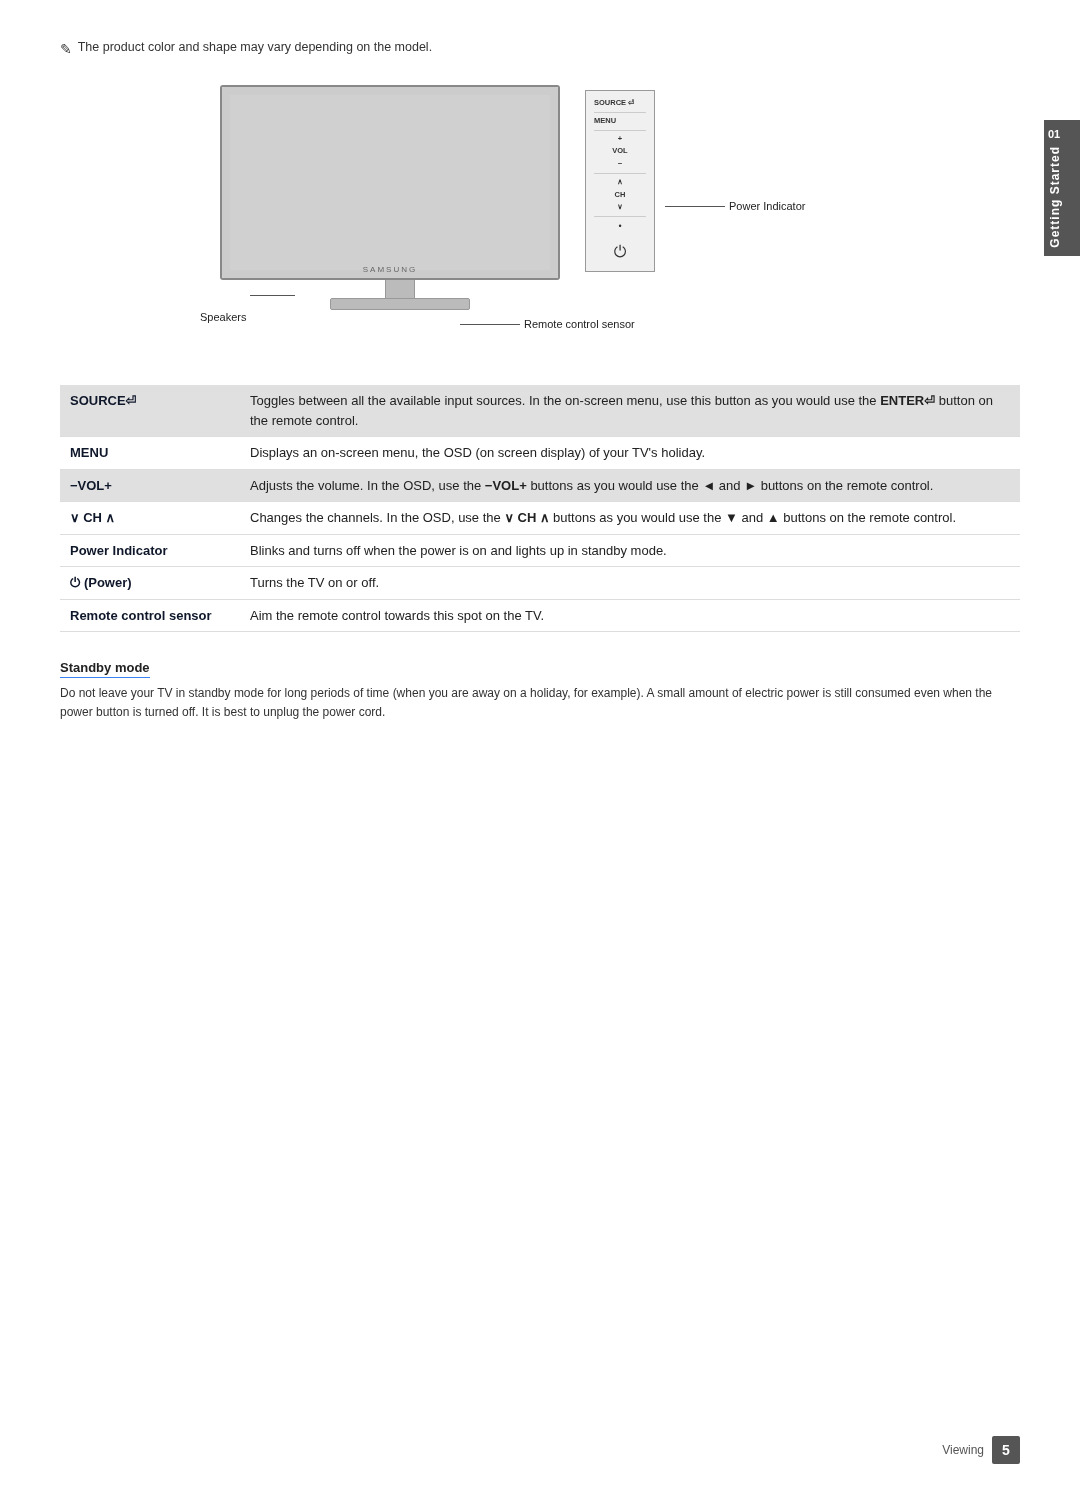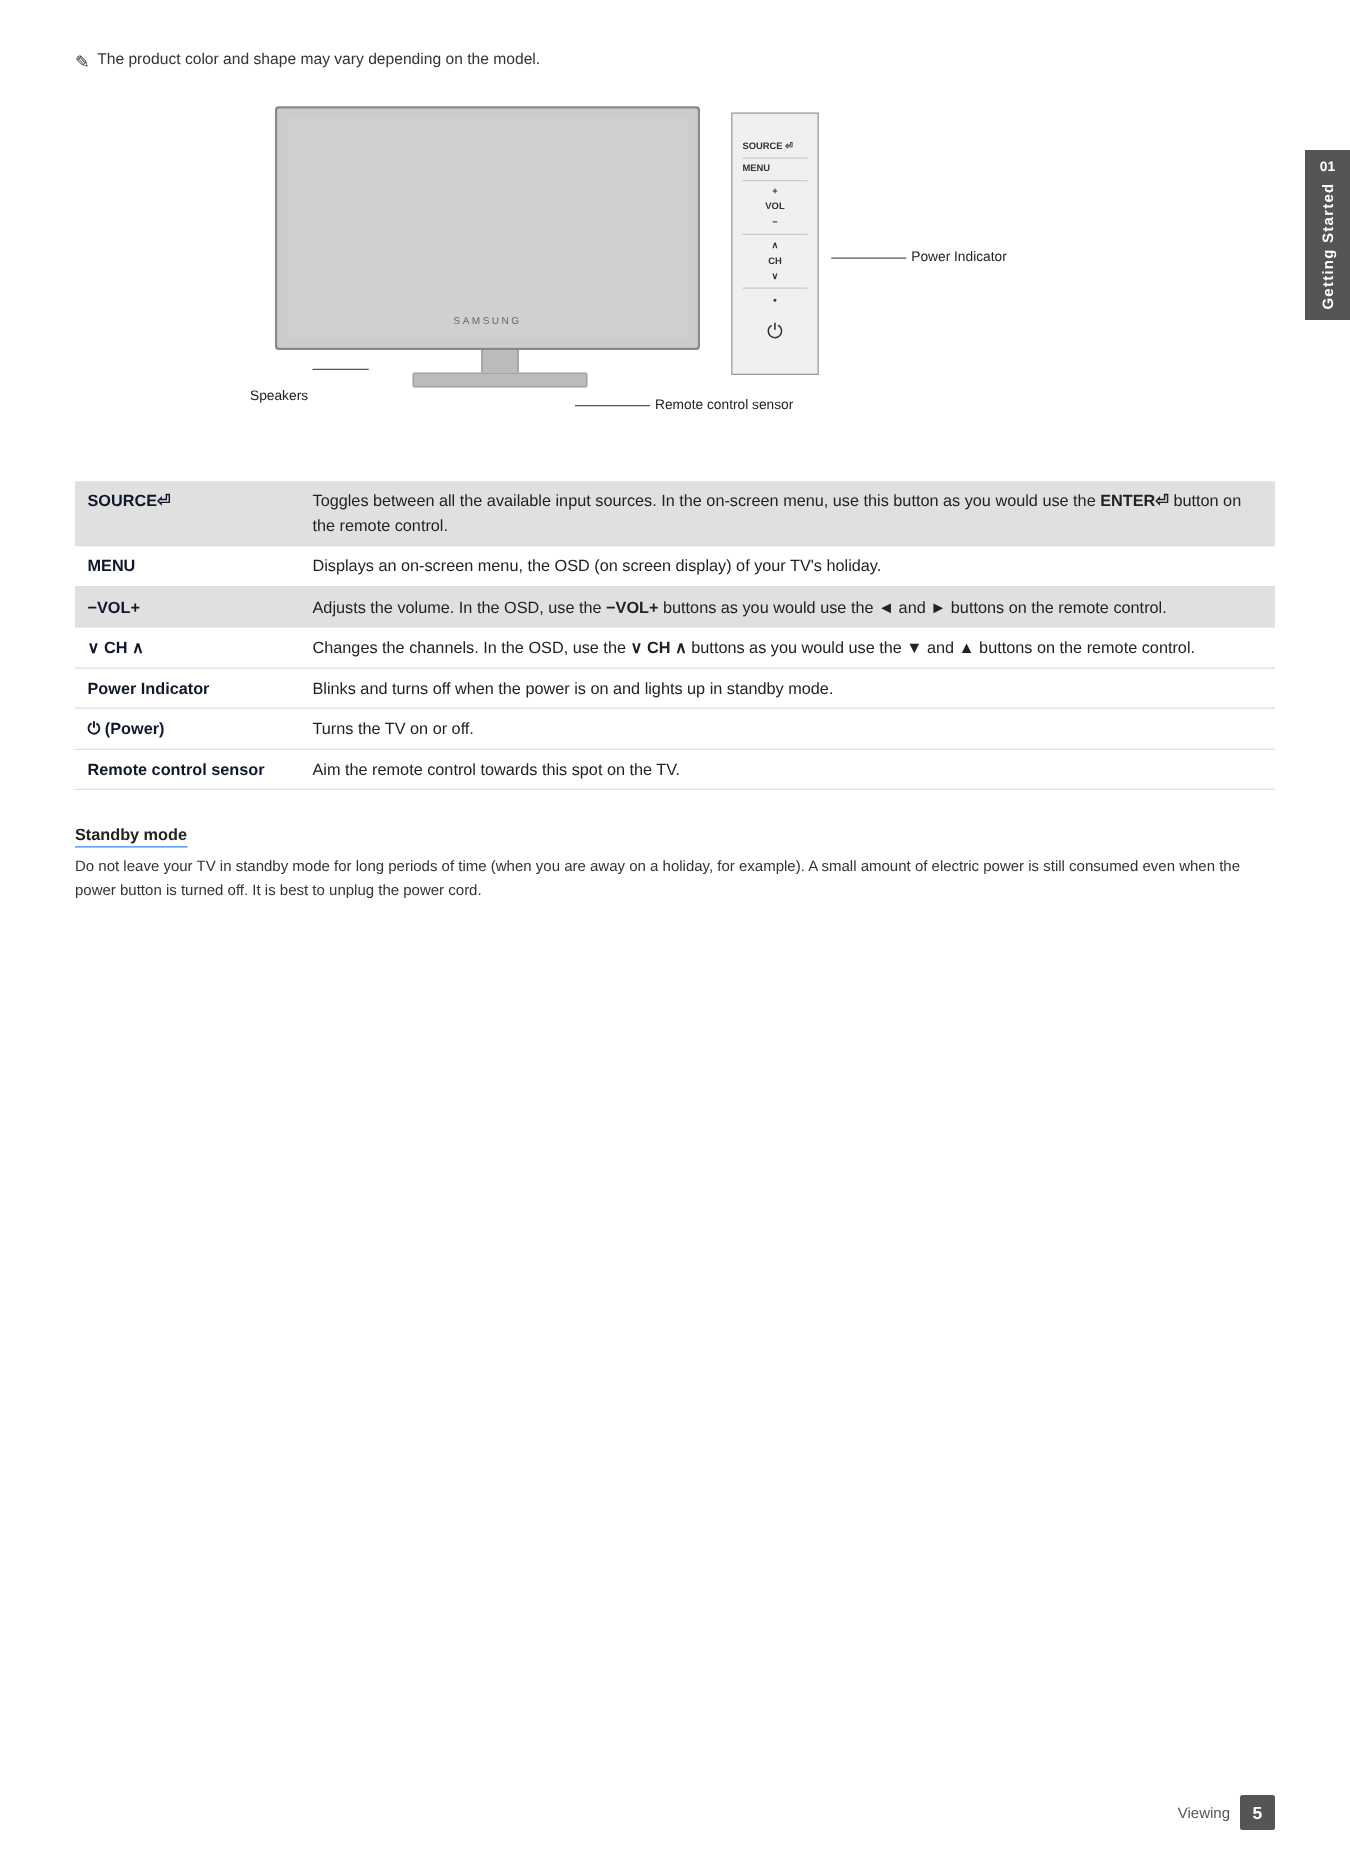--- a/index.html
+++ b/index.html
@@ -22,21 +22,21 @@
 
     
     .side-tab {
       position: absolute;
       right: 0;
       top: 120px;
       width: 36px;
       background: #555;
       display: flex;
       flex-direction: column;
-      align-items: center;
+      align-items: flex-start;
       padding: 8px 4px;
     }
     .side-tab-number {
       color: #fff;
       font-size: 11px;
       font-weight: bold;
       margin-bottom: 6px;
     }
     .side-tab-text {
       color: #fff;
@@ -115,40 +115,40 @@
     .tv-stand-base {
       width: 140px;
       height: 12px;
       background: #bbb;
       margin: 0 auto;
       border-radius: 2px;
       border: 1px solid #999;
     }
     .tv-brand {
       position: absolute;
-      bottom: 17px;
+      bottom: 4px;
       left: 50%;
       transform: translateX(-50%);
       font-size: 8px;
       color: #666;
       letter-spacing: 2px;
       text-transform: uppercase;
     }
 
     
     .control-panel {
       position: absolute;
       left: 395px;
       top: 15px;
       width: 70px;
     }
     .control-panel-box {
       border: 1px solid #999;
       background: #f0f0f0;
-      padding: 20px 8px;
+      padding: 6px 8px;
       font-size: 8px;
       line-height: 1.7;
       color: #333;
     }
     .control-panel-line {
       display: flex;
       align-items: center;
       gap: 2px;
       font-size: 7.5px;
       font-weight: bold;

